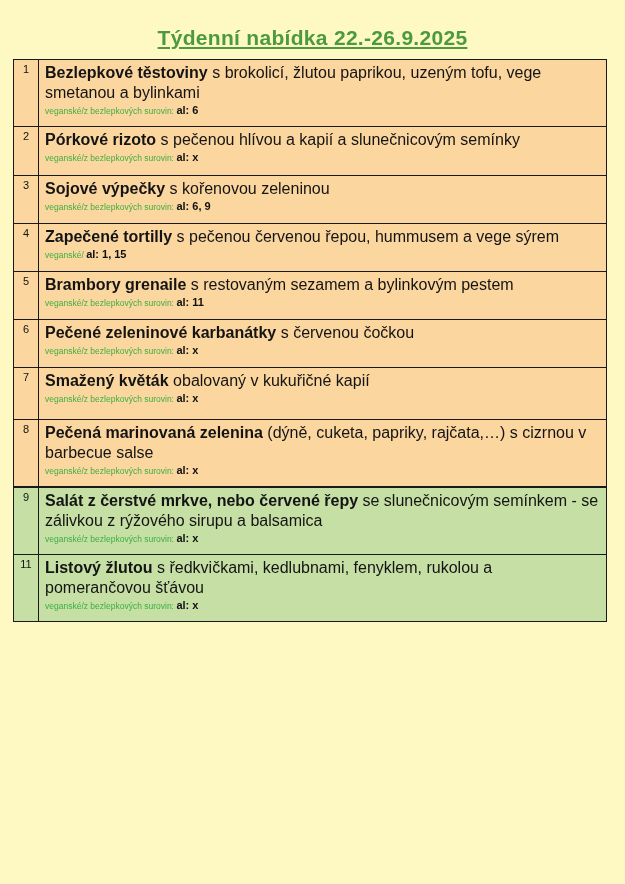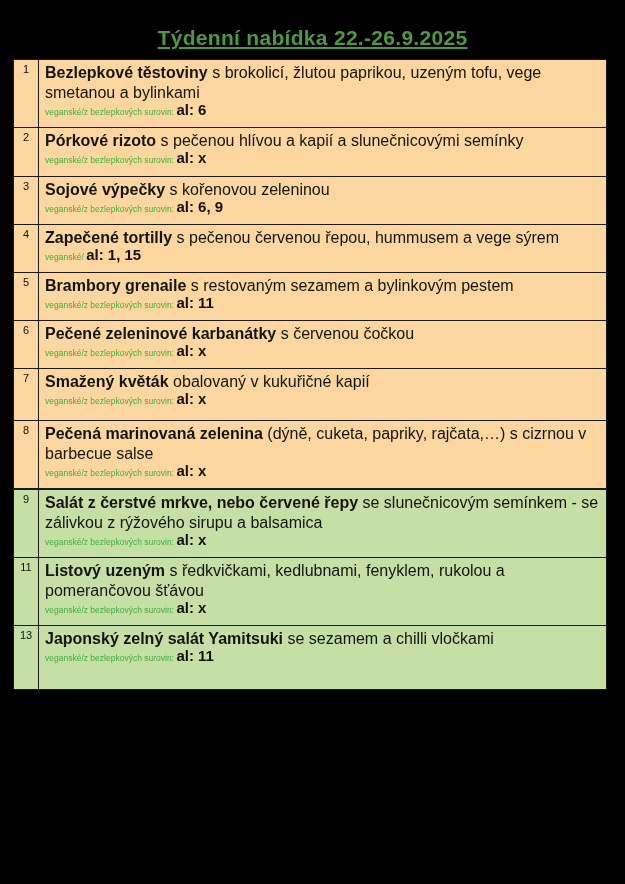--- a/index.html
+++ b/index.html
@@ -1,17 +1,17 @@
 <!DOCTYPE html>
 <html style="--title_green: #4c9a3f; --label_green: #3cb043; --hot_bg: #fbd69e; --cold_bg: #c6dfa4; --border: #1a1a1a;"><head>
 <meta charset="utf-8">
 <style>
   html,body{margin:0;padding:0;background:#ffffff;}
   body{width:625px;height:884px;font-family:"Liberation Sans",sans-serif;color:#141414;}
-  .page{position:relative;width:625px;height:884px;overflow:hidden;background:#000000;}
+  .page{position:relative;width:625px;height:884px;overflow:hidden;background:#fef9c3;}
 
   .doc-title{
     margin:26px 10px 9px;
     text-align:center;
     font-size:21px;
     font-weight:bold;
     letter-spacing:0.3px;
     color:var(--title_green,#4c9a3f);
     text-decoration:underline;
   }
@@ -45,21 +45,21 @@
     font-size:16px;
     line-height:1.25;
   }
   .dish-line strong{font-weight:bold;}
   .vegan-line{
     margin:2px 0 0;
     font-size:8.5px;
     line-height:10px;
   }
   .vegan-label{color:var(--label_green,#3cb043);}
-  .allergens{color:#101010;font-size:15px;font-weight:bold;}
+  .allergens{color:#101010;font-size:11px;font-weight:bold;}
 
   
   .hot tr:nth-child(1){height:55px}
   .hot tr:nth-child(2){height:49px}
   .hot tr:nth-child(3){height:48px}
   .hot tr:nth-child(4){height:48px}
   .hot tr:nth-child(5){height:48px}
   .hot tr:nth-child(6){height:48px}
   .hot tr:nth-child(7){height:52px}
   .hot tr:nth-child(8){height:67px}
@@ -90,21 +90,21 @@
     <td class="num">1</td>
     <td class="dish">
       <p class="dish-line"><strong>Bezlepkové těstoviny</strong> <span>s brokolicí, žlutou paprikou, uzeným tofu, vege smetanou a bylinkami</span></p>
       <p class="vegan-line"><span class="vegan-label">veganské/z bezlepkových surovin:</span> <strong class="allergens">al: 6</strong></p>
     </td>
   </tr>
 
   <tr>
     <td class="num">2</td>
     <td class="dish">
-      <p class="dish-line"><strong>Pórkové rizoto</strong> <span>s pečenou hlívou a kapií a slunečnicovými semínky</span></p>
+      <p class="dish-line"><strong>Pórkové rizoto</strong> <span>s pečenou hlívou a kapií a slunečnicovým semínky</span></p>
       <p class="vegan-line"><span class="vegan-label">veganské/z bezlepkových surovin:</span> <strong class="allergens">al: x</strong></p>
     </td>
   </tr>
 
   <tr>
     <td class="num">3</td>
     <td class="dish">
       <p class="dish-line"><strong>Sojové výpečky</strong> <span>s kořenovou zeleninou</span></p>
       <p class="vegan-line"><span class="vegan-label">veganské/z bezlepkových surovin:</span> <strong class="allergens">al: 6, 9</strong></p>
     </td>
@@ -160,29 +160,22 @@
     <td class="dish">
       <p class="dish-line"><strong>Salát z čerstvé mrkve, nebo červené řepy</strong> <span>se slunečnicovým semínkem - se zálivkou z rýžového sirupu a balsamica</span></p>
       <p class="vegan-line"><span class="vegan-label">veganské/z bezlepkových surovin:</span> <strong class="allergens">al: x</strong></p>
     </td>
   </tr>
 
 
   <tr>
     <td class="num">11</td>
     <td class="dish">
-      <p class="dish-line"><strong>Listový uzeným</strong> <span>s ředkvičkami, kedlubnami, fenyklem, rukolou a pomerančovou šťávou</span></p>
+      <p class="dish-line"><strong>Listový žlutou</strong> <span>s ředkvičkami, kedlubnami, fenyklem, rukolou a pomerančovou šťávou</span></p>
       <p class="vegan-line"><span class="vegan-label">veganské/z bezlepkových surovin:</span> <strong class="allergens">al: x</strong></p>
     </td>
   </tr>
 
 
-  <tr>
-    <td class="num">13</td>
-    <td class="dish">
-      <p class="dish-line"><strong>Japonský zelný salát Yamitsuki</strong> <span>se sezamem a chilli vločkami</span></p>
-      <p class="vegan-line"><span class="vegan-label">veganské/z bezlepkových surovin:</span> <strong class="allergens">al: 11</strong></p>
-    </td>
-  </tr>
 </tbody>
   </table>
 
 </div>
 
 </body></html>

